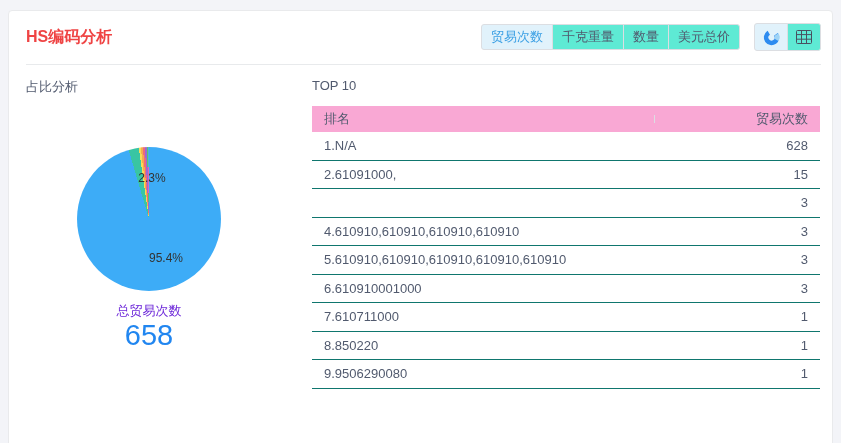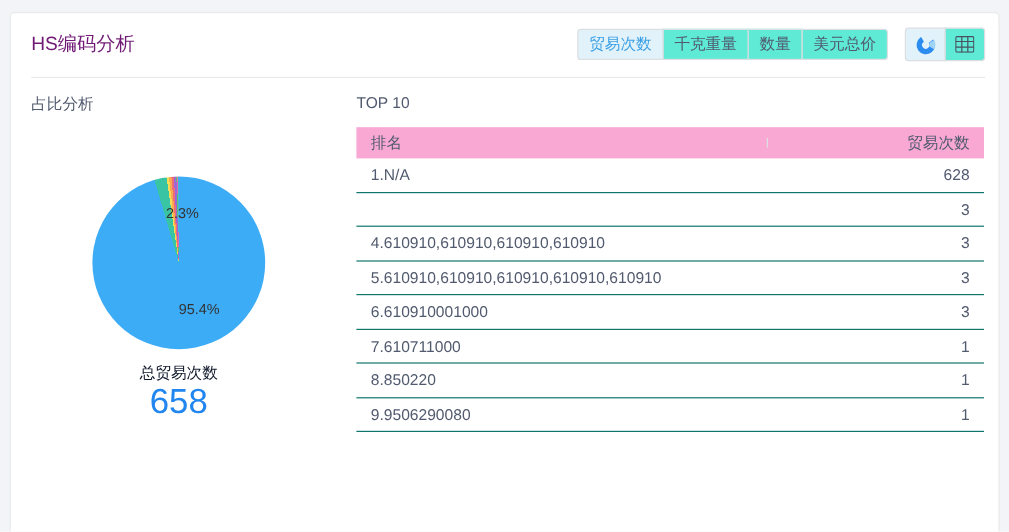--- a/index.html
+++ b/index.html
@@ -12,21 +12,21 @@
   }
   .card {
     position:absolute; left:8px; top:10px; width:825px; height:455px;
     background:#ffffff; border:1px solid #e9eaec; border-radius:4px;
   }
   .card-header {
     margin:0 11px 0 17px; padding:12px 0 13px;
     border-bottom:1px solid #e8eaec;
     display:flex; align-items:center;
   }
-  .page-title { font-size:16px; font-weight:normal; color:#701a75; }
+  .page-title { font-size:16px; font-weight:bold; color:#ef4444; }
   .header-controls { margin-left:auto; display:flex; align-items:center; }
   .btn-group { display:flex; }
   .seg-btn {
     height:26px; padding:0 9px; font-size:13px; line-height:24px;
     background:#5eead4; border:1px solid #dcdee2; color:#515a6e;
     cursor:pointer; margin-left:-1px; font-family:"Liberation Sans", sans-serif;
     white-space:nowrap;
   }
   .seg-btn:first-child { border-radius:3px 0 0 3px; margin-left:0; }
   .seg-btn:last-child { border-radius:0 3px 3px 0;text-align:right; }
@@ -37,24 +37,24 @@
   .panel-title { font-size:13px; color:#515a6e; }
   
   .left-panel { position:relative; width:262px; height:330px; padding-top:13px; flex:0 0 262px; }
   .pie {
     position:absolute; left:51px; top:82px; width:144px; height:144px;
     border-radius:50%;
   }
   .pie-label { position:absolute; transform:translate(-50%,-50%); font-size:12px; color:#333;margin-left:10px; }
   .pie-label.small { left:116px; top:113px; }
   .pie-label.big  { left:130px; top:193px; }
-  .total-label { position:absolute; top:237px; left:0; width:246px; text-align:center; font-size:13px; color:#0f172a; }
+  .total-label { position:absolute; top:237px; left:0; width:246px; text-align:center; font-size:13px; color:#6d28d9; }
   .total-value { position:absolute; top:254px; left:0; width:246px; text-align:center; font-size:29px; color:#2186f0; }
   
-  .right-panel { flex:1; margin-left:9px; padding-top:13px; }
+  .right-panel { flex:1; margin-left:24px; padding-top:13px; }
   .table { margin-top:13px; font-size:13px; }
   .thead { display:flex; height:26px; background:#f9a8d4; align-items:center; color:#515a6e; }
   .th.rank { flex:0 0 342px; padding-left:12px; }
   .th.value { flex:1; text-align:right; padding-right:12px; position:relative; }
   .th.value::before { content:""; position:absolute; left:0; top:5px; bottom:5px; width:1px; background:#dcdee2; }
   .trow { display:flex; height:28.5px; align-items:center; border-bottom:1px solid #0f766e; }
   .td.rank { flex:0 0 342px; padding-left:12px; overflow:hidden; white-space:nowrap; }
   .td.value { flex:1; text-align:right; padding-right:12px; }
   .icon svg { display:block; }
 </style>
@@ -111,20 +111,24 @@
         <div class="thead">
           <div class="th rank">排名</div>
           <div class="th value">贸易次数</div>
         </div>
         <div class="tbody">
             <div class="trow">
               <div class="td rank">1.N/A</div>
               <div class="td value">628</div>
             </div>
             <div class="trow">
+              <div class="td rank">2.61091000,</div>
+              <div class="td value">15</div>
+            </div>
+            <div class="trow">
               <div class="td value">3</div>
             </div>
             <div class="trow">
               <div class="td rank">4.610910,610910,610910,610910</div>
               <div class="td value">3</div>
             </div>
             <div class="trow">
               <div class="td rank">5.610910,610910,610910,610910,610910</div>
               <div class="td value">3</div>
             </div>

